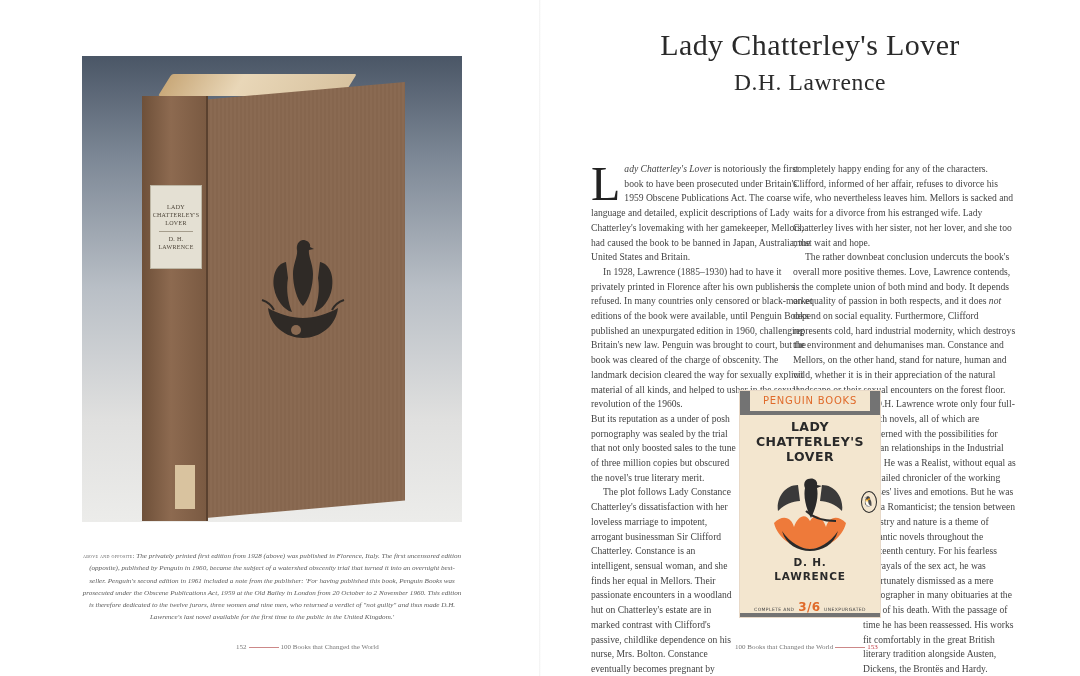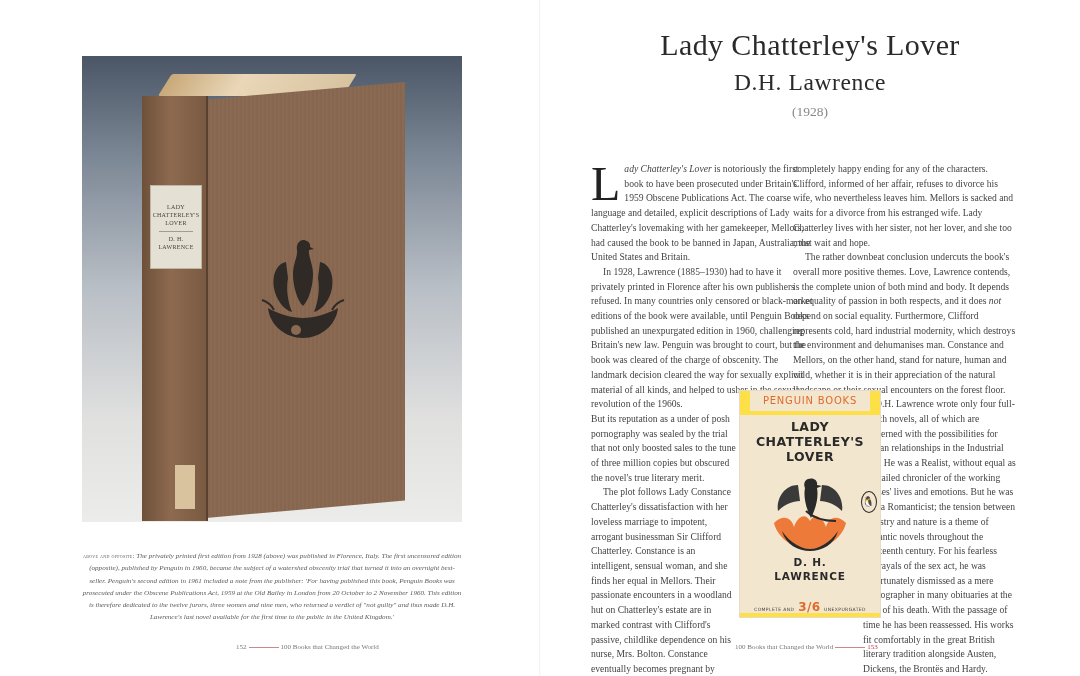--- a/index.html
+++ b/index.html
@@ -55,21 +55,21 @@
   .col { position:absolute; font-size:9.6px; line-height:14.7px; color:#444; }
   .col p { margin:0; text-indent:12px; }
   .col p.noindent { text-indent:0; }
   .col-left { left:591px; top:162px; width:222px; }
   .col-right { left:793px; top:162px; width:224px; }
   .dropcap { float:left; font-size:48px; line-height:40px; margin:2px 4px 0 0; color:#222; }
   .narrow { width:145px; }
   .indent-block { padding-left:70px; }
 
   .penguin { position:absolute; left:740px; top:391px; width:140px; height:226px;
-    background:#fde047; box-shadow:0 0 0 1px #e8d9c8; }
+    background:#737373; box-shadow:0 0 0 1px #e8d9c8; }
   .penguin .band { position:absolute; left:0; right:0; top:24px; height:190px; background:#f3e6cf; }
   .penguin .strip-top { position:absolute; left:10px; right:10px; top:0; height:20px; background:#f3e6cf;
     font-family:"DejaVu Sans", sans-serif; font-size:10px; color:#e06a2a; text-align:center; line-height:20px; letter-spacing:0.8px; }
   .penguin .t { position:absolute; left:0; right:0; text-align:center; font-family:"DejaVu Sans", sans-serif; font-weight:bold; color:#2a2a2a; }
   .penguin .t1 { top:28px; font-size:12.5px; line-height:15px; letter-spacing:0.5px; }
   .penguin .auth { top:164px; font-size:10.5px; line-height:14px; letter-spacing:0.8px; }
   .penguin .price { position:absolute; left:0; right:0; bottom:4px; height:12px; background:#f3e6cf;
     font-size:4.5px; text-align:center; line-height:12px; color:#444; letter-spacing:0.4px; font-family:"DejaVu Sans", sans-serif; }
   .penguin .price b { font-size:12px; color:#e06a2a; }
   .penguin .logo { position:absolute; right:3px; top:100px; width:14px; height:20px; border-radius:50%; background:#f3e6cf; border:1px solid #2a2a2a; font-size:10px; line-height:20px; text-align:center; }
@@ -111,21 +111,20 @@
   <div class="caption">
     <span class="lead">above and opposite:</span><span> The privately printed first edition from 1928 (above) was published in Florence, Italy. The first uncensored edition (opposite), published by Penguin in 1960, became the subject of a watershed obscenity trial that turned it into an overnight best-seller. Penguin's second edition in 1961 included a note from the publisher: 'For having published this book, Penguin Books was prosecuted under the Obscene Publications Act, 1959 at the Old Bailey in London from 20 October to 2 November 1960. This edition is therefore dedicated to the twelve jurors, three women and nine men, who returned a verdict of "not guilty" and thus made D.H. Lawrence's last novel available for the first time to the public in the United Kingdom.'</span>
   </div>
 
   <div class="folio folio-left">
     <span>152</span><span class="rule"></span><span>100 Books that Changed the World</span>
   </div>
 
   <div class="title title-main">Lady Chatterley's Lover</div>
   <div class="title title-author">D.H. Lawrence</div>
-  <div class="title title-year">(1928)</div>
 
   <div class="col col-left">
     <p class="noindent"><span class="dropcap">L</span><i>ady Chatterley's Lover</i><span> is notoriously the first book to have been prosecuted under Britain's 1959 Obscene Publications Act. The coarse language and detailed, explicit descriptions of Lady Chatterley's lovemaking with her gamekeeper, Mellors, had caused the book to be banned in Japan, Australia, the United States and Britain.</span></p>
     <p>In 1928, Lawrence (1885–1930) had to have it privately printed in Florence after his own publishers refused. In many countries only censored or black-market editions of the book were available, until Penguin Books published an unexpurgated edition in 1960, challenging Britain's new law. Penguin was brought to court, but the book was cleared of the charge of obscenity. The landmark decision cleared the way for sexually explicit material of all kinds, and helped to usher in the sexual revolution of the 1960s.</p>
     <p class="noindent narrow">But its reputation as a under of posh pornography was sealed by the trial that not only boosted sales to the tune of three million copies but obscured the novel's true literary merit.</p>
     <p class="narrow">The plot follows Lady Constance Chatterley's dissatisfaction with her loveless marriage to impotent, arrogant businessman Sir Clifford Chatterley. Constance is an intelligent, sensual woman, and she finds her equal in Mellors. Their passionate encounters in a woodland hut on Chatterley's estate are in marked contrast with Clifford's passive, childlike dependence on his nurse, Mrs. Bolton. Constance eventually becomes pregnant by Mellors, but there is to be no</p>
   </div>
 
   <div class="col col-right">
     <p class="noindent">completely happy ending for any of the characters. Clifford, informed of her affair, refuses to divorce his wife, who nevertheless leaves him. Mellors is sacked and waits for a divorce from his estranged wife. Lady Chatterley lives with her sister, not her lover, and she too must wait and hope.</p>

